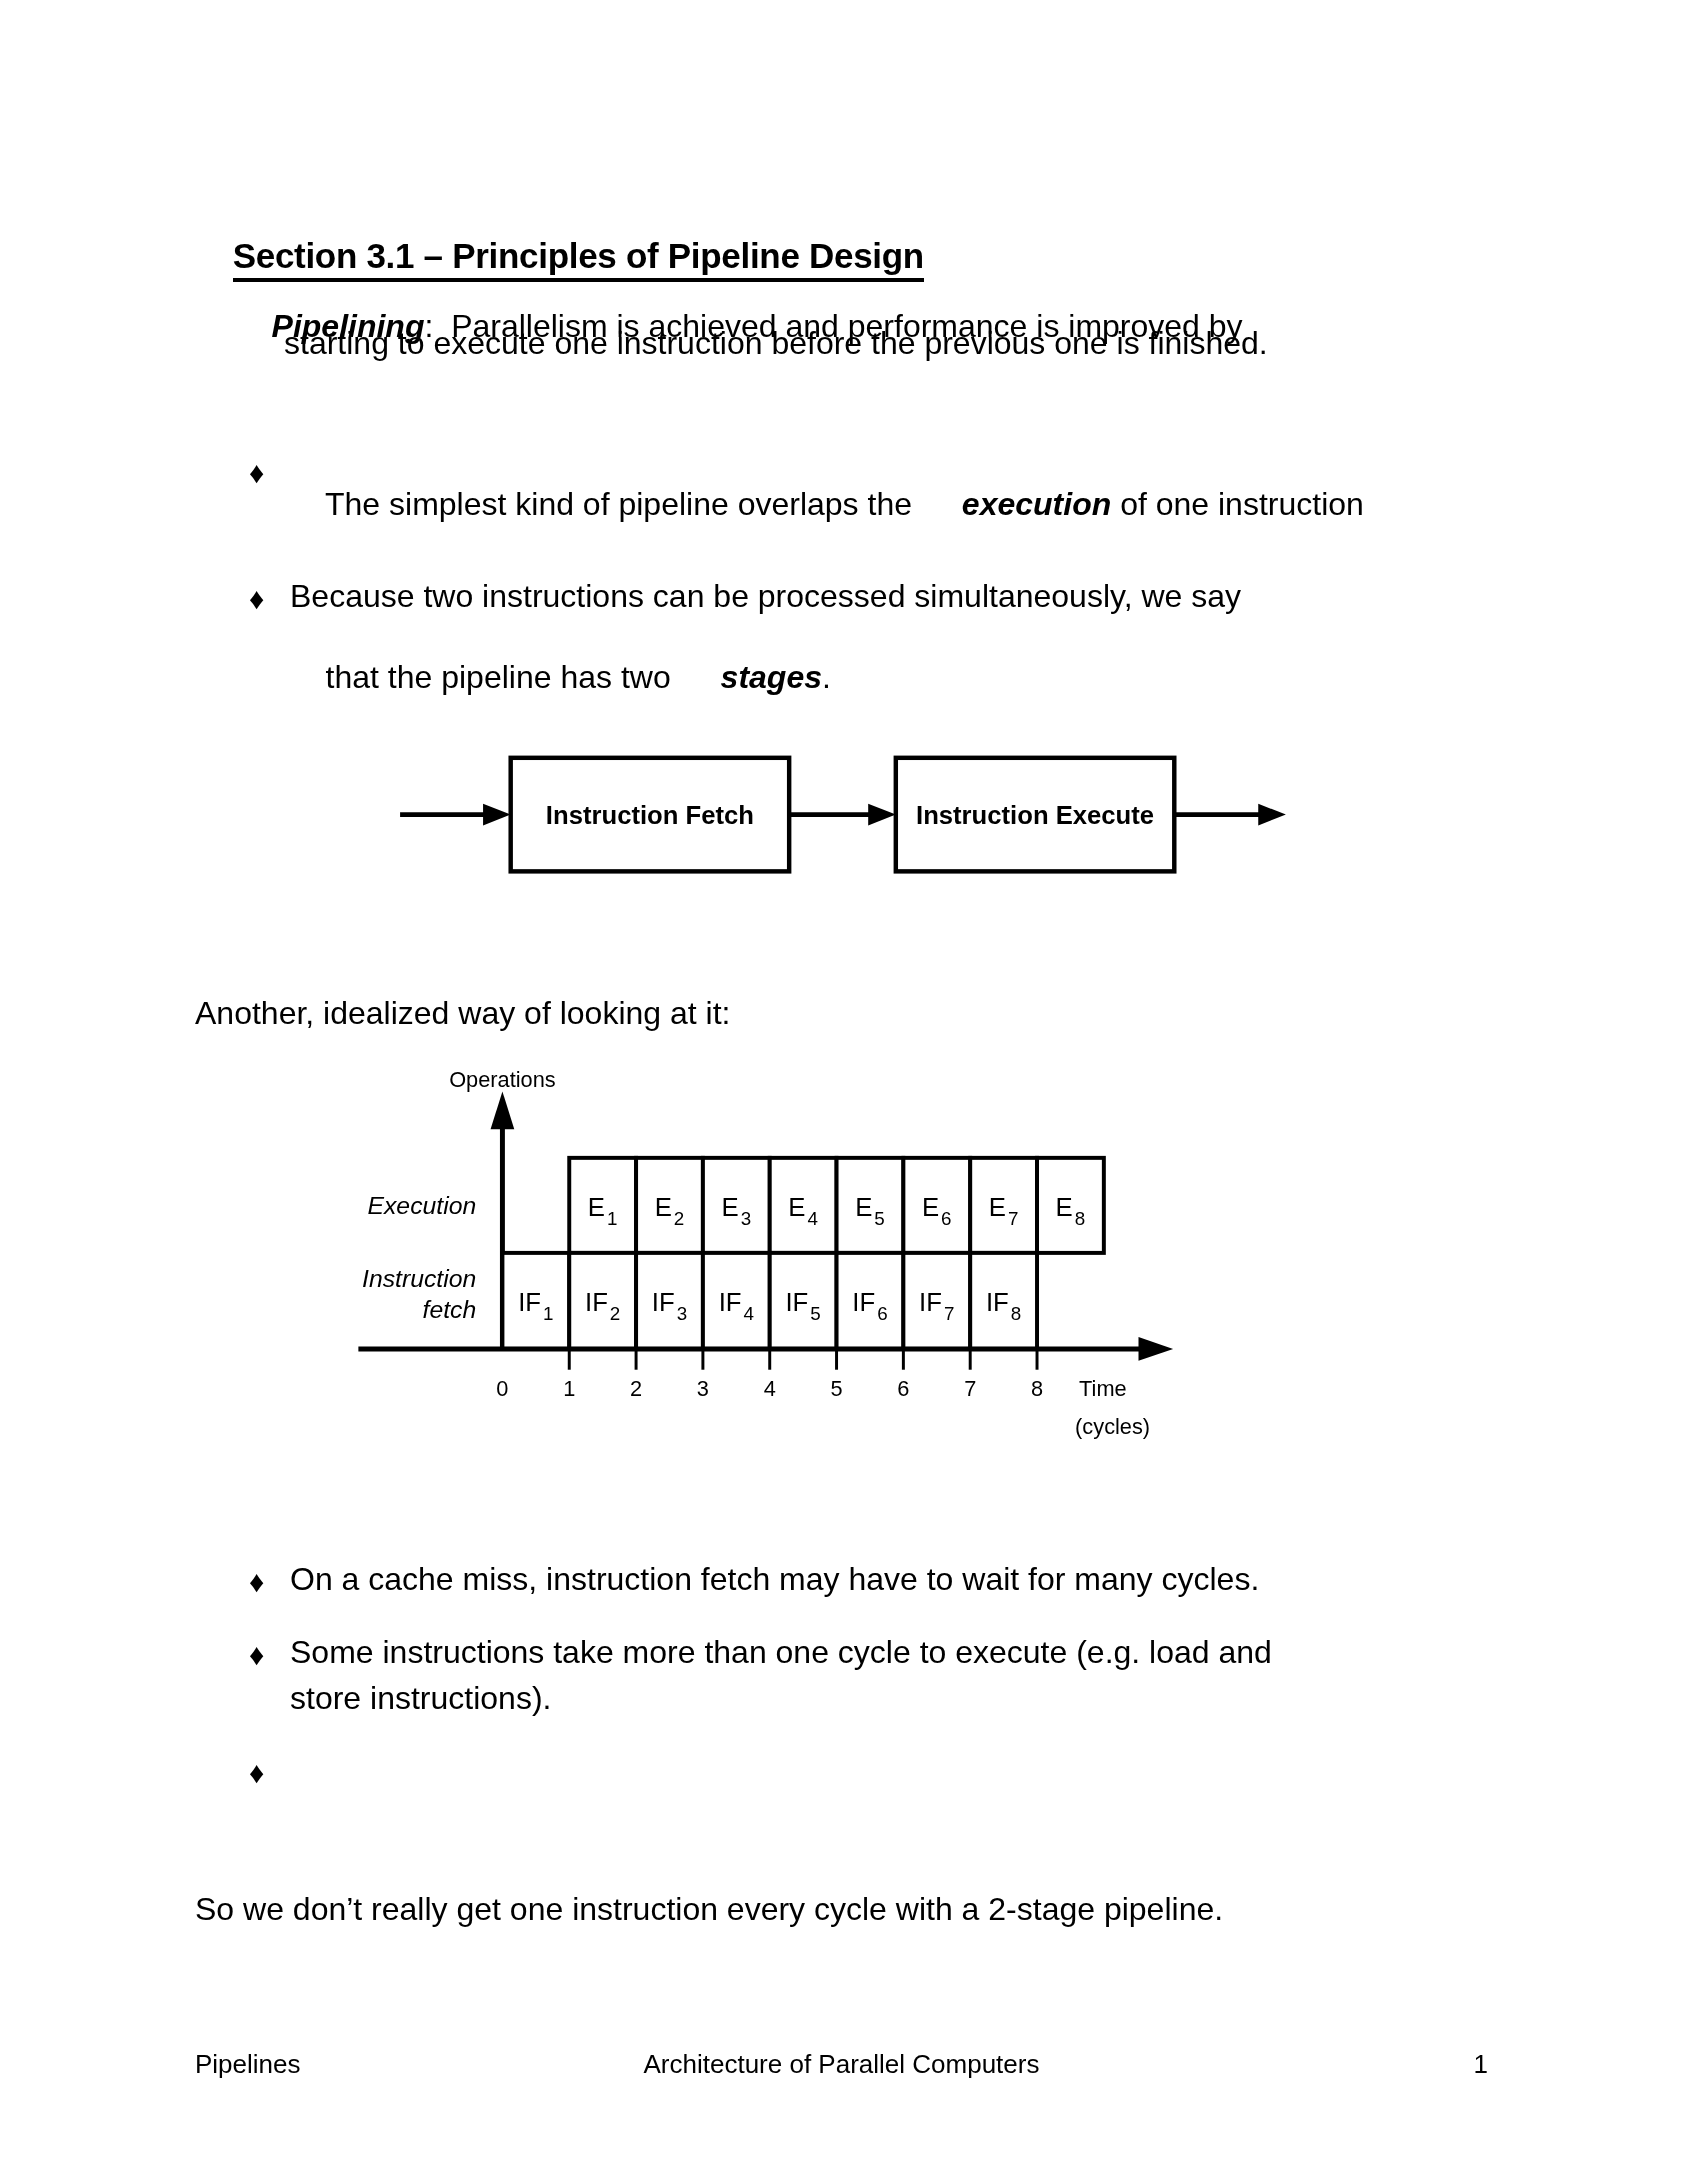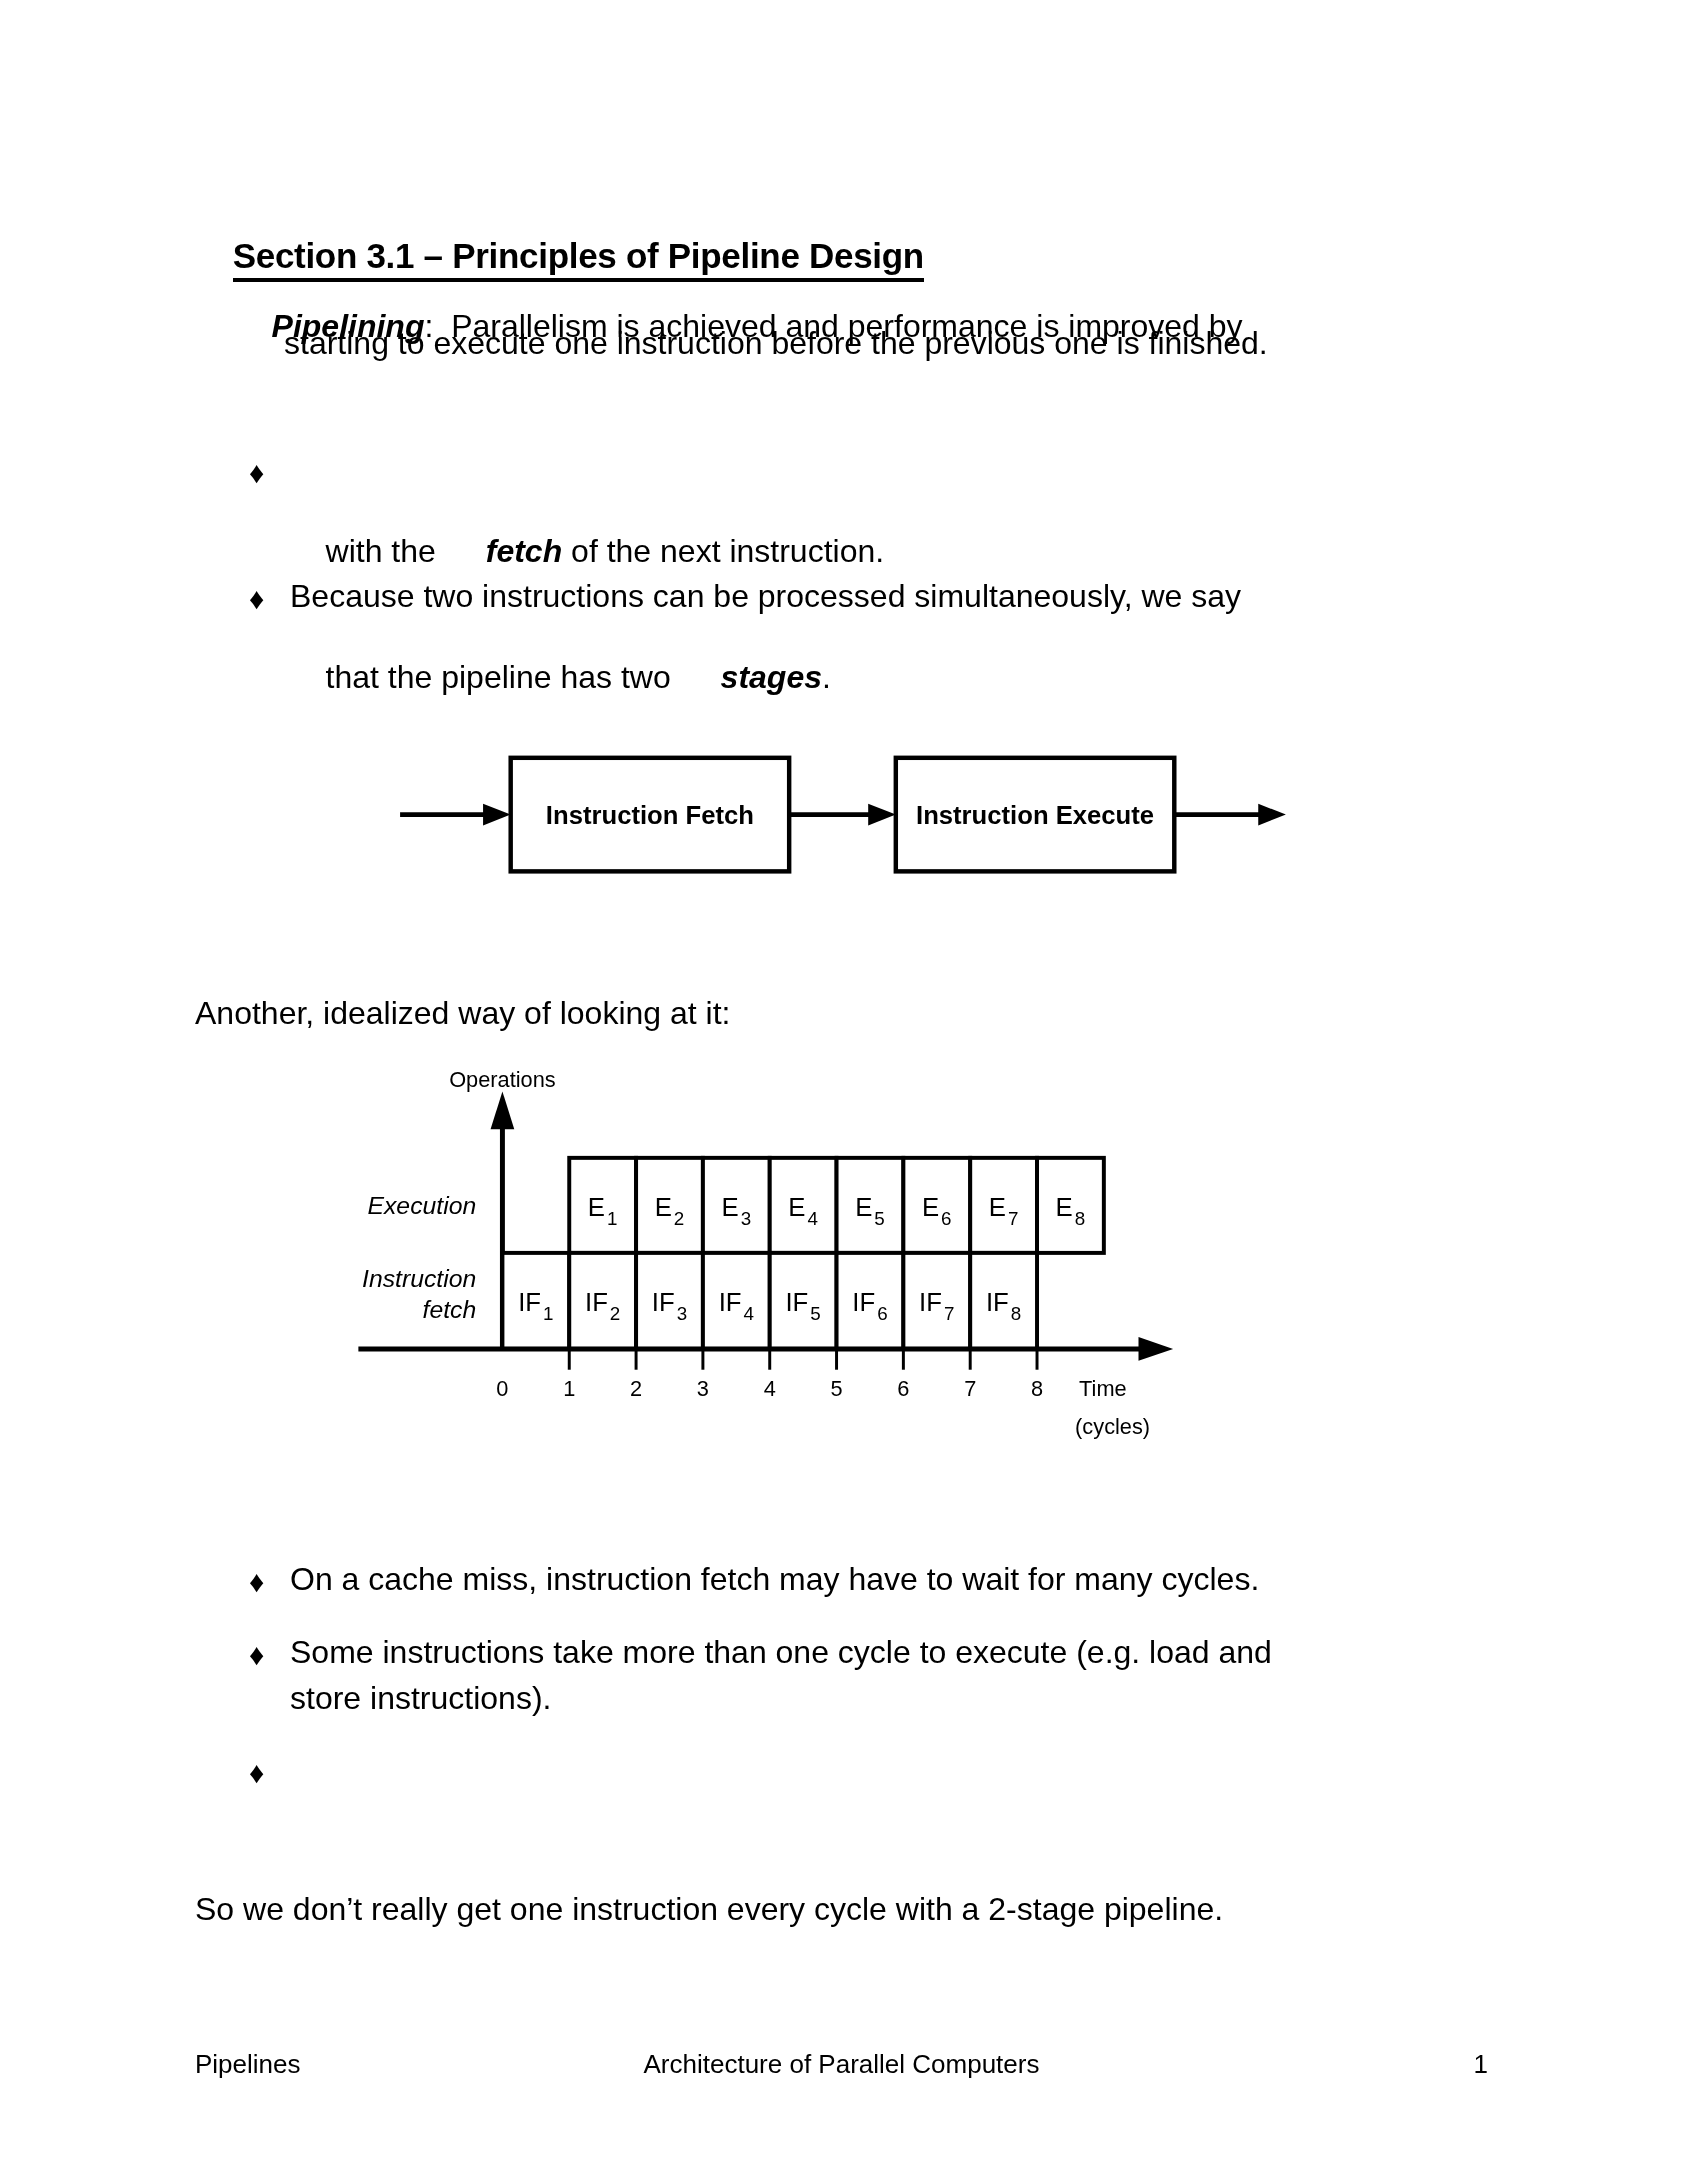--- a/index.html
+++ b/index.html
@@ -34,22 +34,22 @@
   <div class="abs title-text" style="left:195px;top:201px;">
     <span class="title-underline">Section 3.1 – Principles of Pipeline Design</span>
   </div>
 
   <div class="abs body-text" style="left:195px;top:276px;">
     <span class="bi">Pipelining</span><span>:  Parallelism is achieved and performance is improved by</span>
   </div>
   <div class="abs body-text" style="left:284px;top:327px;">starting to execute one instruction before the previous one is finished.</div>
 
   <div class="abs bullet-marker" style="left:249px;top:456px;">♦</div>
-  <div class="abs body-text" style="left:290px;top:501px;">
-    <span>with the </span><span class="bi">fetch</span><span> of the next instruction.</span>
+  <div class="abs body-text" style="left:290px;top:454px;">
+    <span>The simplest kind of pipeline overlaps the </span><span class="bi">execution</span><span> of one instruction</span>
   </div>
 
   <div class="abs bullet-marker" style="left:249px;top:582px;">♦</div>
   <div class="abs body-text" style="left:290px;top:580px;">Because two instructions can be processed simultaneously, we say</div>
   <div class="abs body-text" style="left:290px;top:627px;">
     <span>that the pipeline has two </span><span class="bi">stages</span><span>.</span>
   </div>
 
   <svg style="top:743px;" width="1683" height="158" viewBox="0 0 1700 160">
     <line x1="403" y1="72.5" x2="489" y2="72.5" stroke="#000" stroke-width="5"></line>

